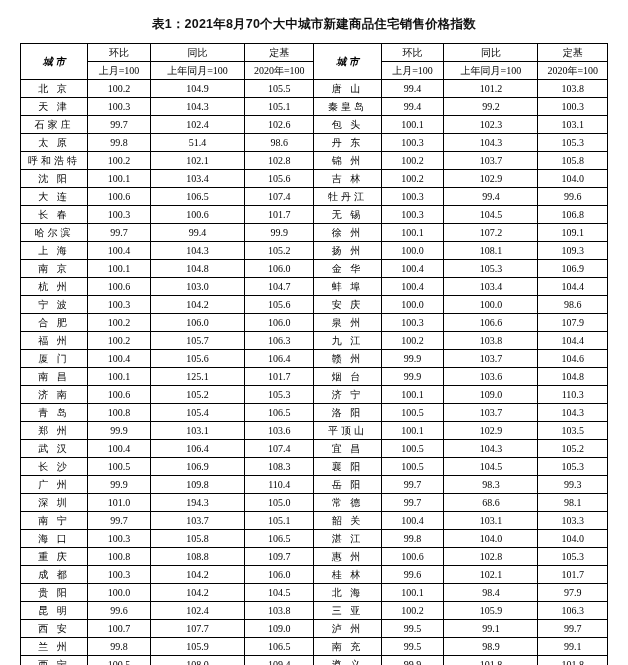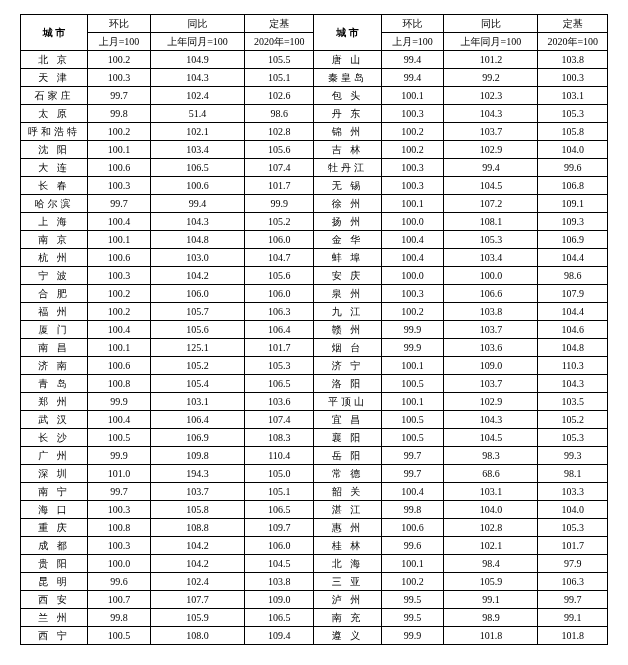--- a/index.html
+++ b/index.html
@@ -57,20 +57,21 @@
   .hdr-sub {
     font-family: "Liberation Serif", serif;
     font-size: 9.5px;
     height: 18px;
     line-height: 18px;
   }
   .hdr-city {
     font-family: "Liberation Sans", sans-serif;
     font-weight: bold;
     font-size: 10.5px;
+    font-style: italic;
   }
   .city {
     font-family: "Liberation Sans", sans-serif;
     font-size: 10px;
     letter-spacing: 3px;
     padding-left: 4px;
     text-align: center;
   }
   .num {
     font-family: "Liberation Serif", serif;
@@ -79,20 +80,21 @@
   col.c-city { width: 60px; }
   col.c-a { width: 56px; }
   col.c-b { width: 84px; }
   col.c-c { width: 62px; }
 </style>
 </head>
 <body>
 
 <div class="page">
 
+  <div class="title">表1：2021年8月70个大中城市新建商品住宅销售价格指数</div>
 
   <table class="idx">
     <colgroup>
       <col class="c-city">
         <col class="c-a">
         <col class="c-b">
         <col class="c-c">
       <col class="c-city">
         <col class="c-a">
         <col class="c-b">

